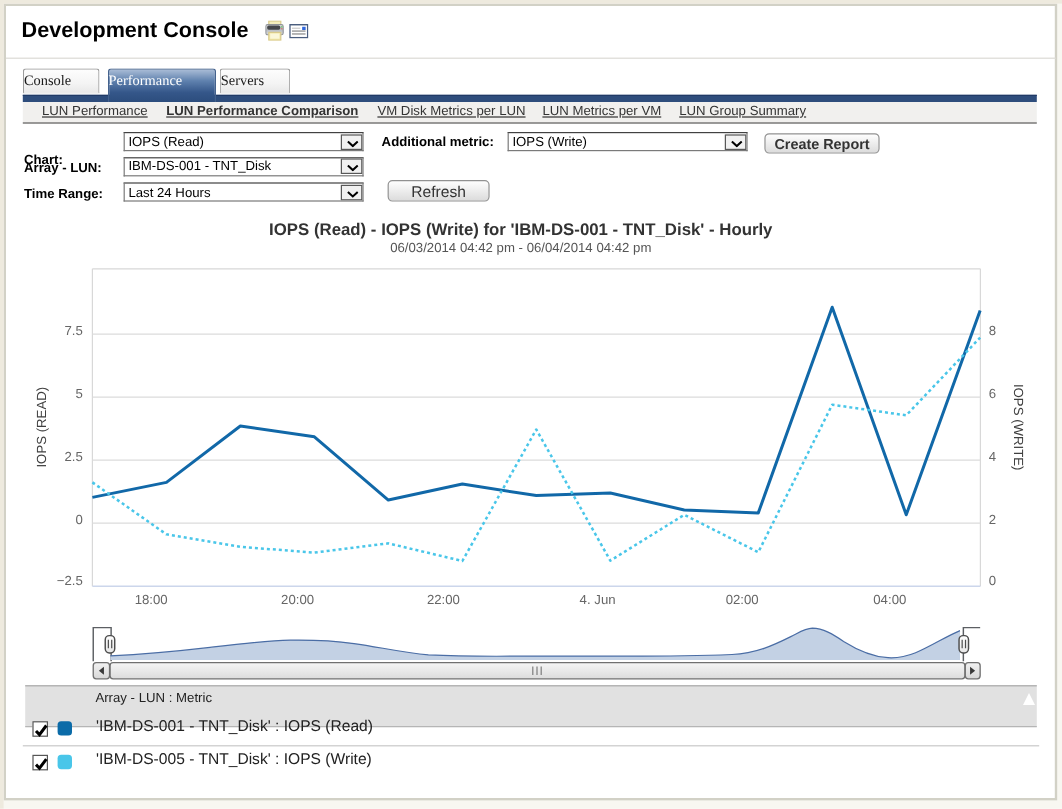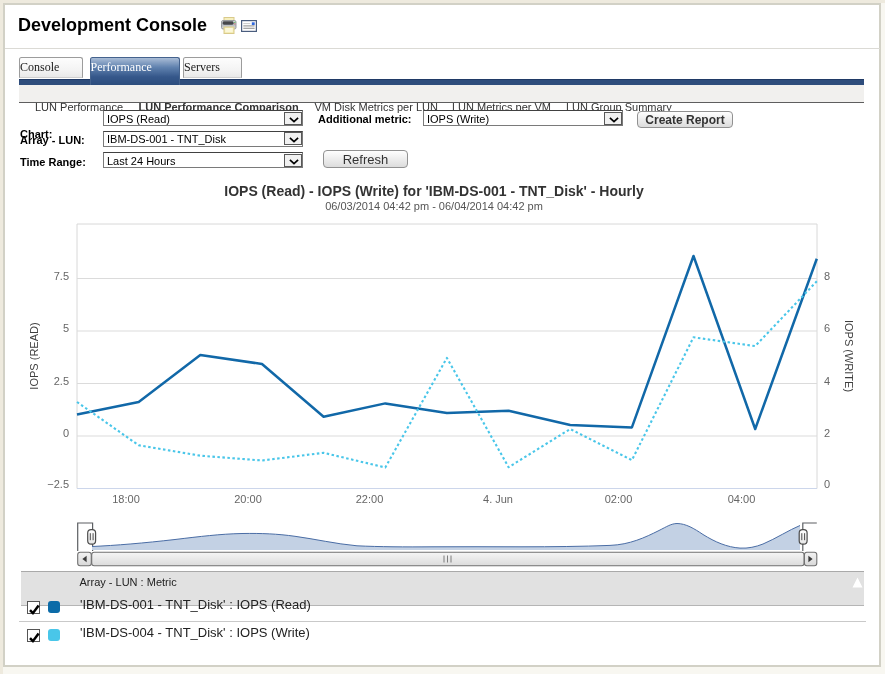--- a/index.html
+++ b/index.html
@@ -6,21 +6,21 @@
 html,body { width:885px; height:674px; overflow:hidden; }
 body { background:#f8f7f1; font-family:"Liberation Sans", sans-serif; position:relative; }
 #content { position:absolute; left:3px; top:3px; width:878px; height:664px; background:#fff; border:2px solid #d2d1c6; }
 .abs { position:absolute; }
 #title { left:18px; top:15px; font-size:18px; font-weight:bold; color:#000; letter-spacing:0px; }
 
 .tab { position:absolute; top:57px; height:20.5px; border:1px solid #9c9c9c; border-bottom:1px solid #cfcfcf; border-radius:2.5px 2.5px 0 0; background:linear-gradient(#fdfdfd 0%,#f4f4f4 60%,#e9e9e9 100%); font-size:12px; color:#1a1a1a; text-align:left; line-height:18px;font-family:Liberation Serif, serif; }
 #tabPerf { top:57px; height:28.3px; border-bottom:none; background:linear-gradient(180deg, #a9bcd6 0%, #5f81ae 35%, #35578a 70%, #2c4d7d 100%); color:#fff; border-color:#44628d; z-index:2;}
 #bluebar { left:19px; top:79px; width:845px; height:5.8px; background:#2e4d7c; border-top:0.8px solid #203a66; }
 #subnav { left:19px; top:85px; width:845px; height:18px; background:#f1f0ee; border-bottom:1px solid #5e5e5e; font-size:11px; color:#333; }
-#subnav a { color:#333; position:absolute; top:16px; white-space:nowrap; }
+#subnav a { color:#333; text-decoration:underline; position:absolute; top:2px; white-space:nowrap; }
 
 .lbl { position:absolute; font-size:11px; font-weight:bold; color:#000; }
 .sel { position:absolute; height:16px; border:1px solid #7a7a7a; border-top-color:#414141; background:#fff; font-size:11px; color:#000; }
 .sel .txt { position:absolute; left:3px; top:1.5px; white-space:nowrap; }
 .sel .btn { position:absolute; right:0.5px; top:0.5px; bottom:0.5px; width:17.5px; background:#f1f1f1; border:1px solid #585858; }
 .sel .btn svg { position:absolute; left:3.5px; top:4px; }
 .pbtn { position:absolute; border:1px solid #919191; border-radius:4px; background:linear-gradient(#fefefe,#dcdcdc); font-size:12px; color:#333; text-align:center; }
 
 #thead { left:20.5px; top:571px; width:843.5px; height:35px; background:#e1e1e1; border-top:1px solid #a9a9a9; border-bottom:1px solid #b5b5b5; }
 #thead span { position:absolute; left:59px; top:4px; font-size:11px; color:#222; }
@@ -201,13 +201,13 @@
 <div class="cb" style="left:27px; top:601px;"><svg width="12" height="12" viewBox="0 0 12 12">
       <path d="M2,6.2 L4.9,9.2 L10.6,1.6" fill="none" stroke="#000" stroke-width="2.5"></path>
     </svg></div>
 <div class="swatch" style="left:47.5px; top:601px; background:#0b6ba8;"></div>
 <div class="rowtxt" style="top:596.5px;">'IBM-DS-001 - TNT_Disk' : IOPS (Read)</div>
 <div class="abs" id="rowsep"></div>
 <div class="cb" style="left:27px; top:629px;"><svg width="12" height="12" viewBox="0 0 12 12">
       <path d="M2,6.2 L4.9,9.2 L10.6,1.6" fill="none" stroke="#000" stroke-width="2.5"></path>
     </svg></div>
 <div class="swatch" style="left:47.5px; top:629px; background:#49c6e9;"></div>
-<div class="rowtxt" style="top:624.5px;">'IBM-DS-004 - TNT_Disk' : IOPS (Write)</div>
+<div class="rowtxt" style="top:624.5px;">'IBM-DS-005 - TNT_Disk' : IOPS (Write)</div>
 
 </body></html>

